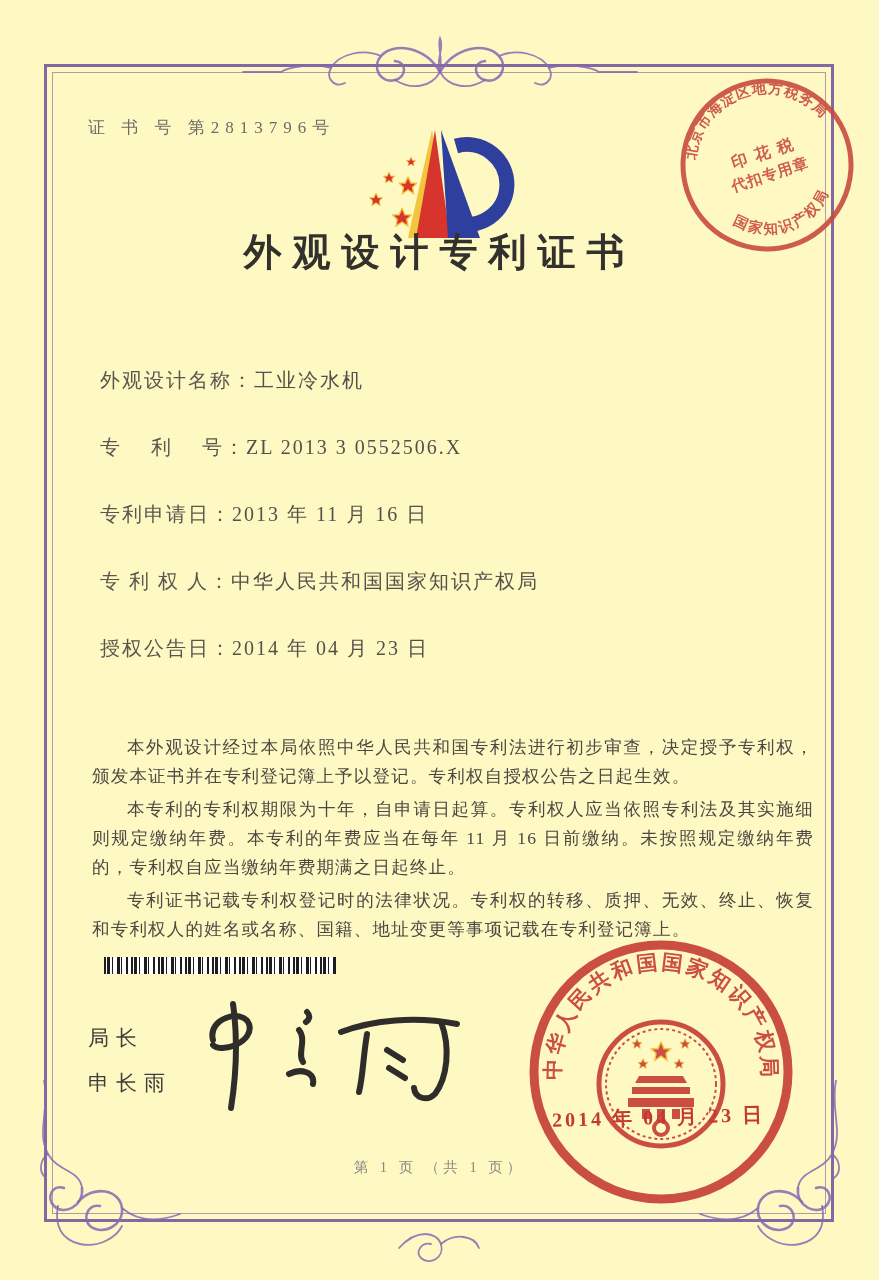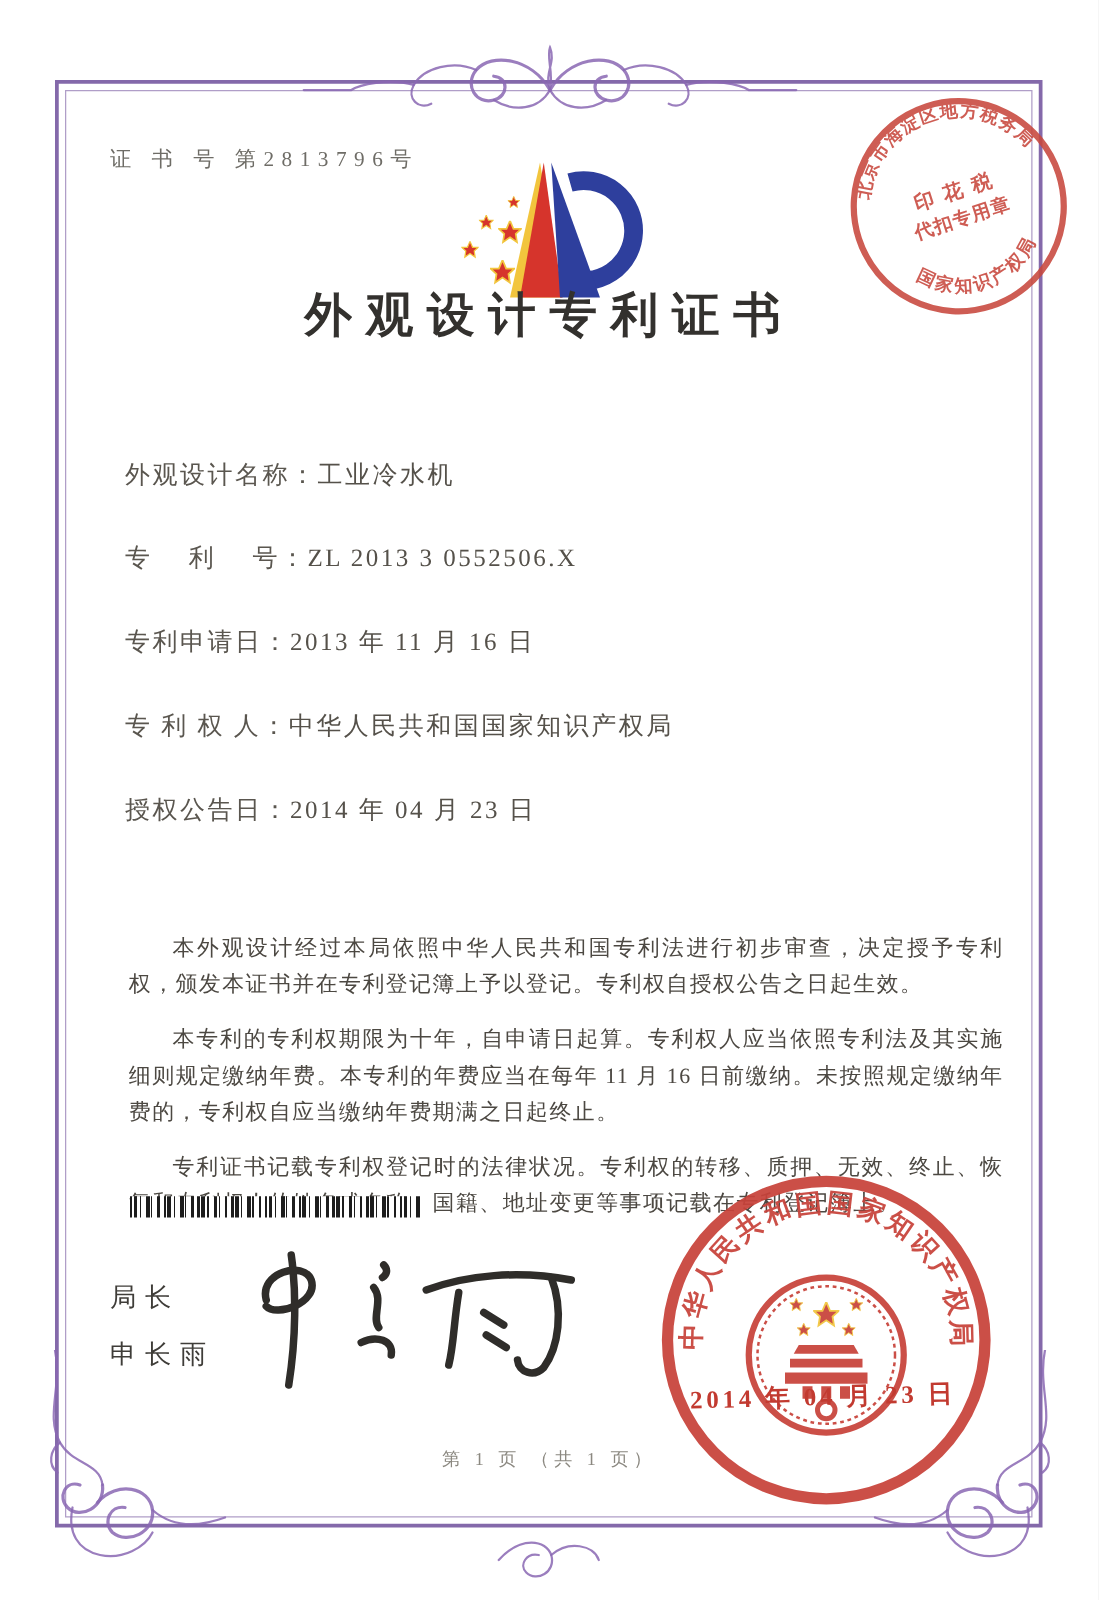--- a/index.html
+++ b/index.html
@@ -1,20 +1,20 @@
 <!DOCTYPE html>
 <html><head>
 <meta charset="utf-8">
 <style>
   * { margin:0; padding:0; box-sizing:border-box; }
   html,body { background:#e9e9e9; }
   body { font-family:"Liberation Serif","DejaVu Serif",serif; }
   .page {
     position:relative; width:879px; height:1280px; margin:0 auto;
-    background:#ffffff; overflow:hidden; color:#3c3a36;
+    background:#fef9c3; overflow:hidden; color:#3c3a36;
   }
   
   .frame-outer {
     position:absolute; left:44px; top:64px; width:790px; height:1158px;
     border:3px solid #6f4f9b; opacity:.85;
   }
   .frame-inner {
     position:absolute; left:52px; top:72px; width:774px; height:1142px;
     border:1px solid rgba(111,79,155,.55);
   }
@@ -34,21 +34,21 @@
   
   .fields { position:absolute; left:100px; top:366px; font-size:20px; }
   .field-row { margin-bottom:39px; line-height:28px; letter-spacing:2px; color:#5a564f; white-space:nowrap; }
   .field-row .value { color:#55514a; }
   
   .body-text {
     position:absolute; left:88px; top:729px; width:730px;
     font-size:17.5px; line-height:29px; letter-spacing:1.2px;
     color:#4c4842; text-align:justify;
   }
-  .body-text p { text-indent:2em; margin:15px; }
+  .body-text p { text-indent:2em; margin:4px; }
   
   .barcode {
     position:absolute; left:104px; top:957px; width:232px; height:17px;
     background:repeating-linear-gradient(90deg,
       #1d1d1d 0 2px,#fff 2px 3px,#1d1d1d 3px 6px,#fff 6px 8px,
       #1d1d1d 8px 9px,#fff 9px 13px,#1d1d1d 13px 16px,#fff 16px 17px,
       #1d1d1d 17px 18px,#fff 18px 22px,#1d1d1d 22px 24px,#fff 24px 27px);
   }
   
   .director { position:absolute; left:88px; top:1024px; font-size:21px; letter-spacing:7px; color:#3f3d39; }

